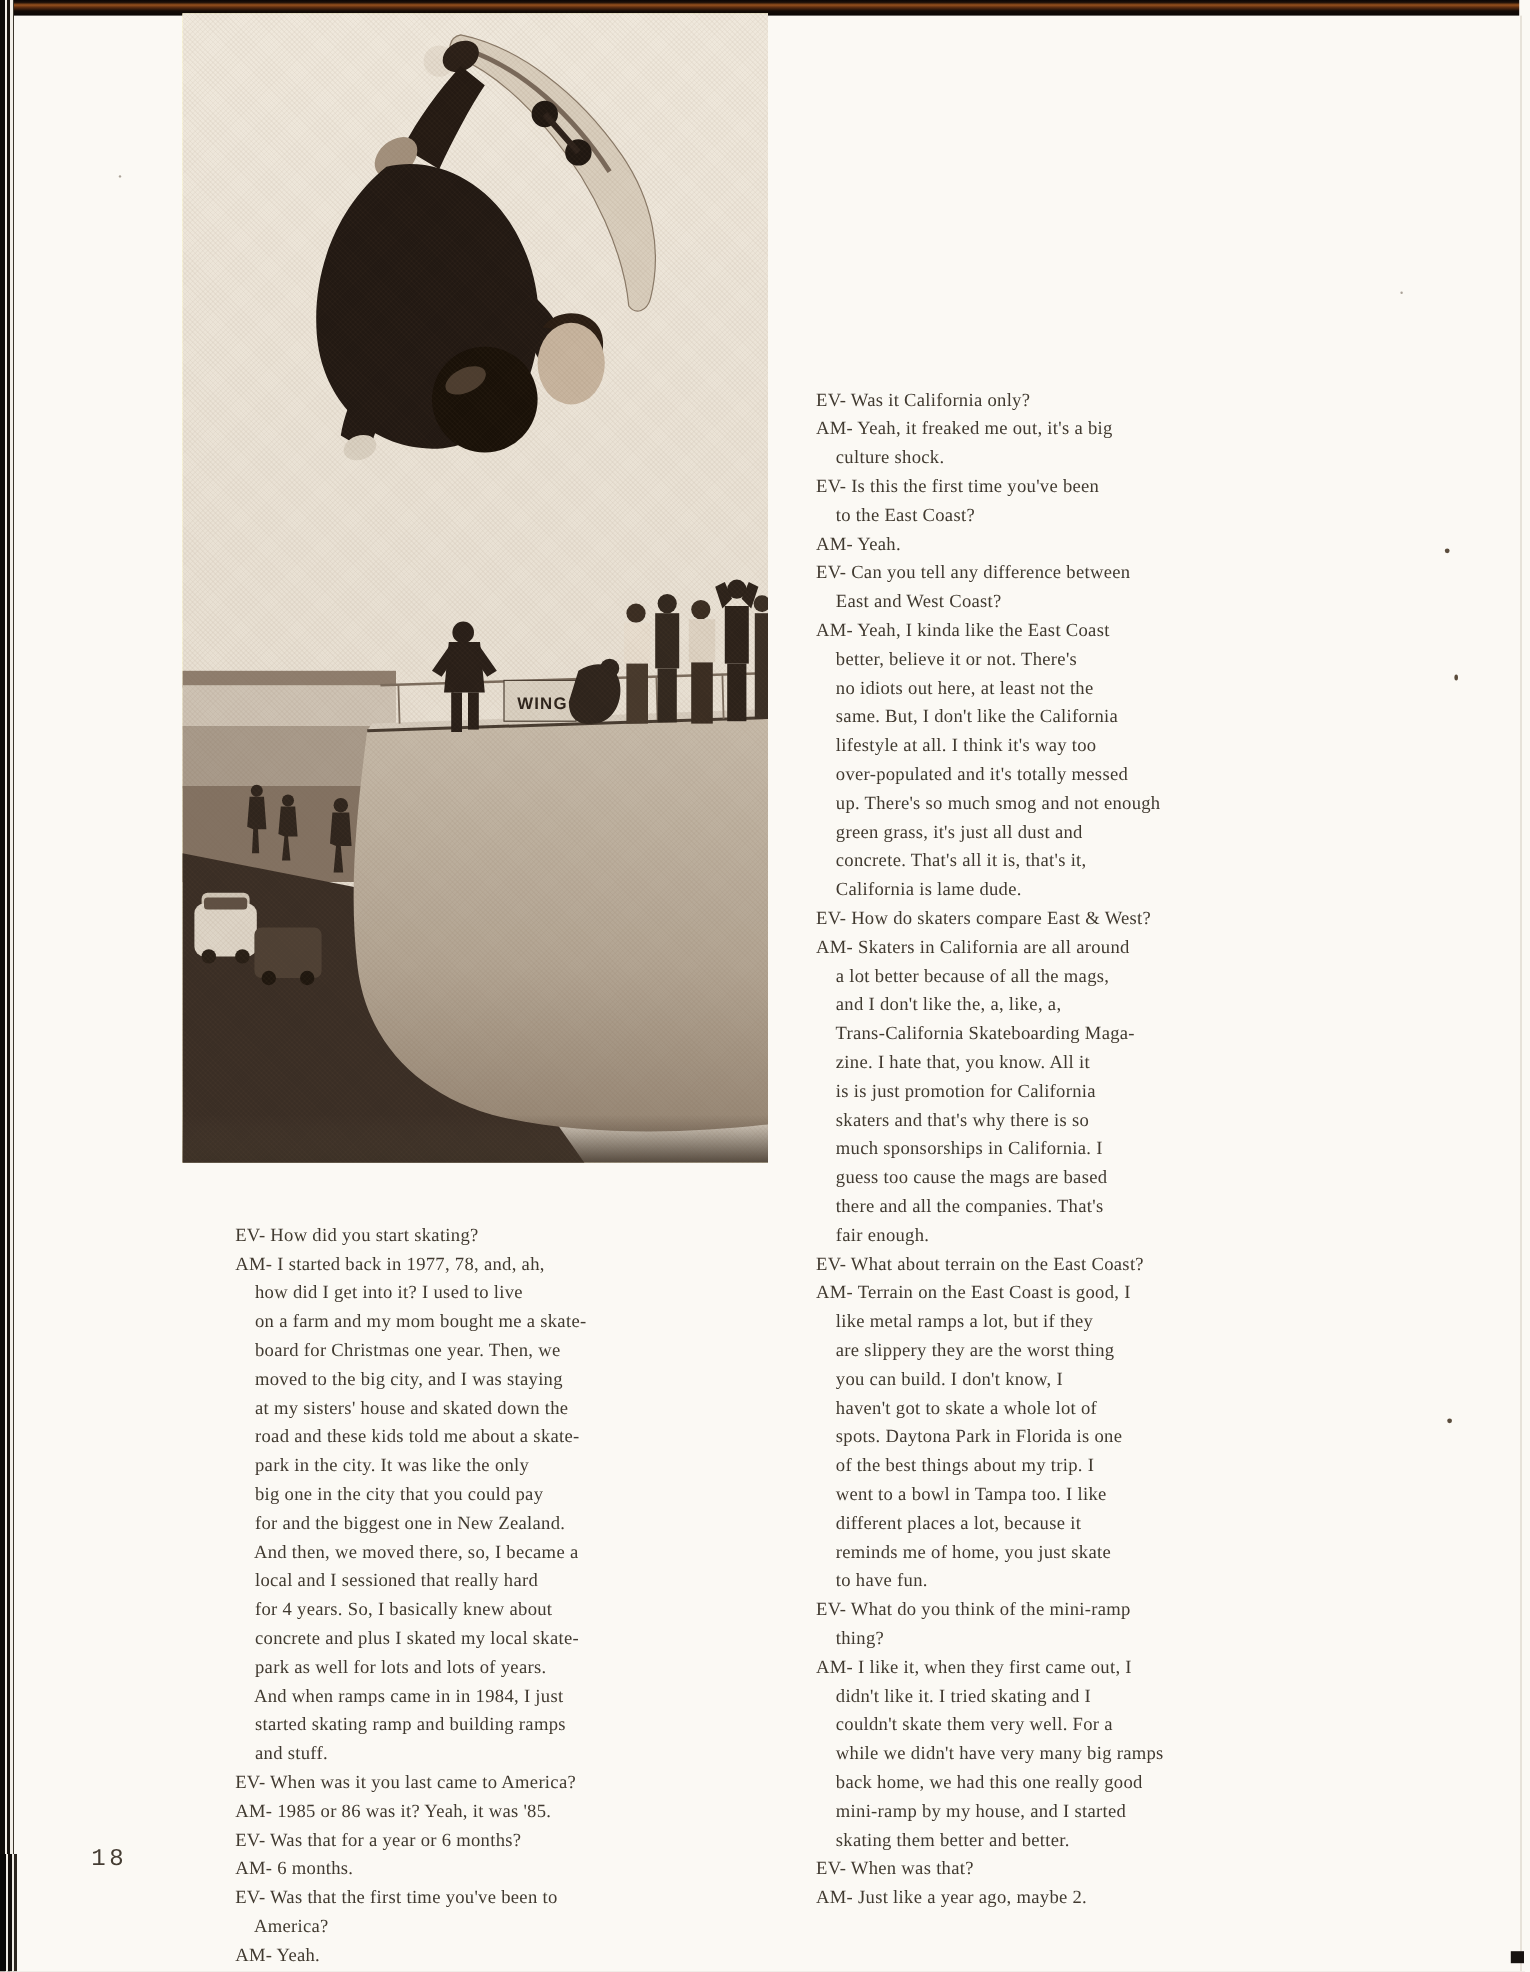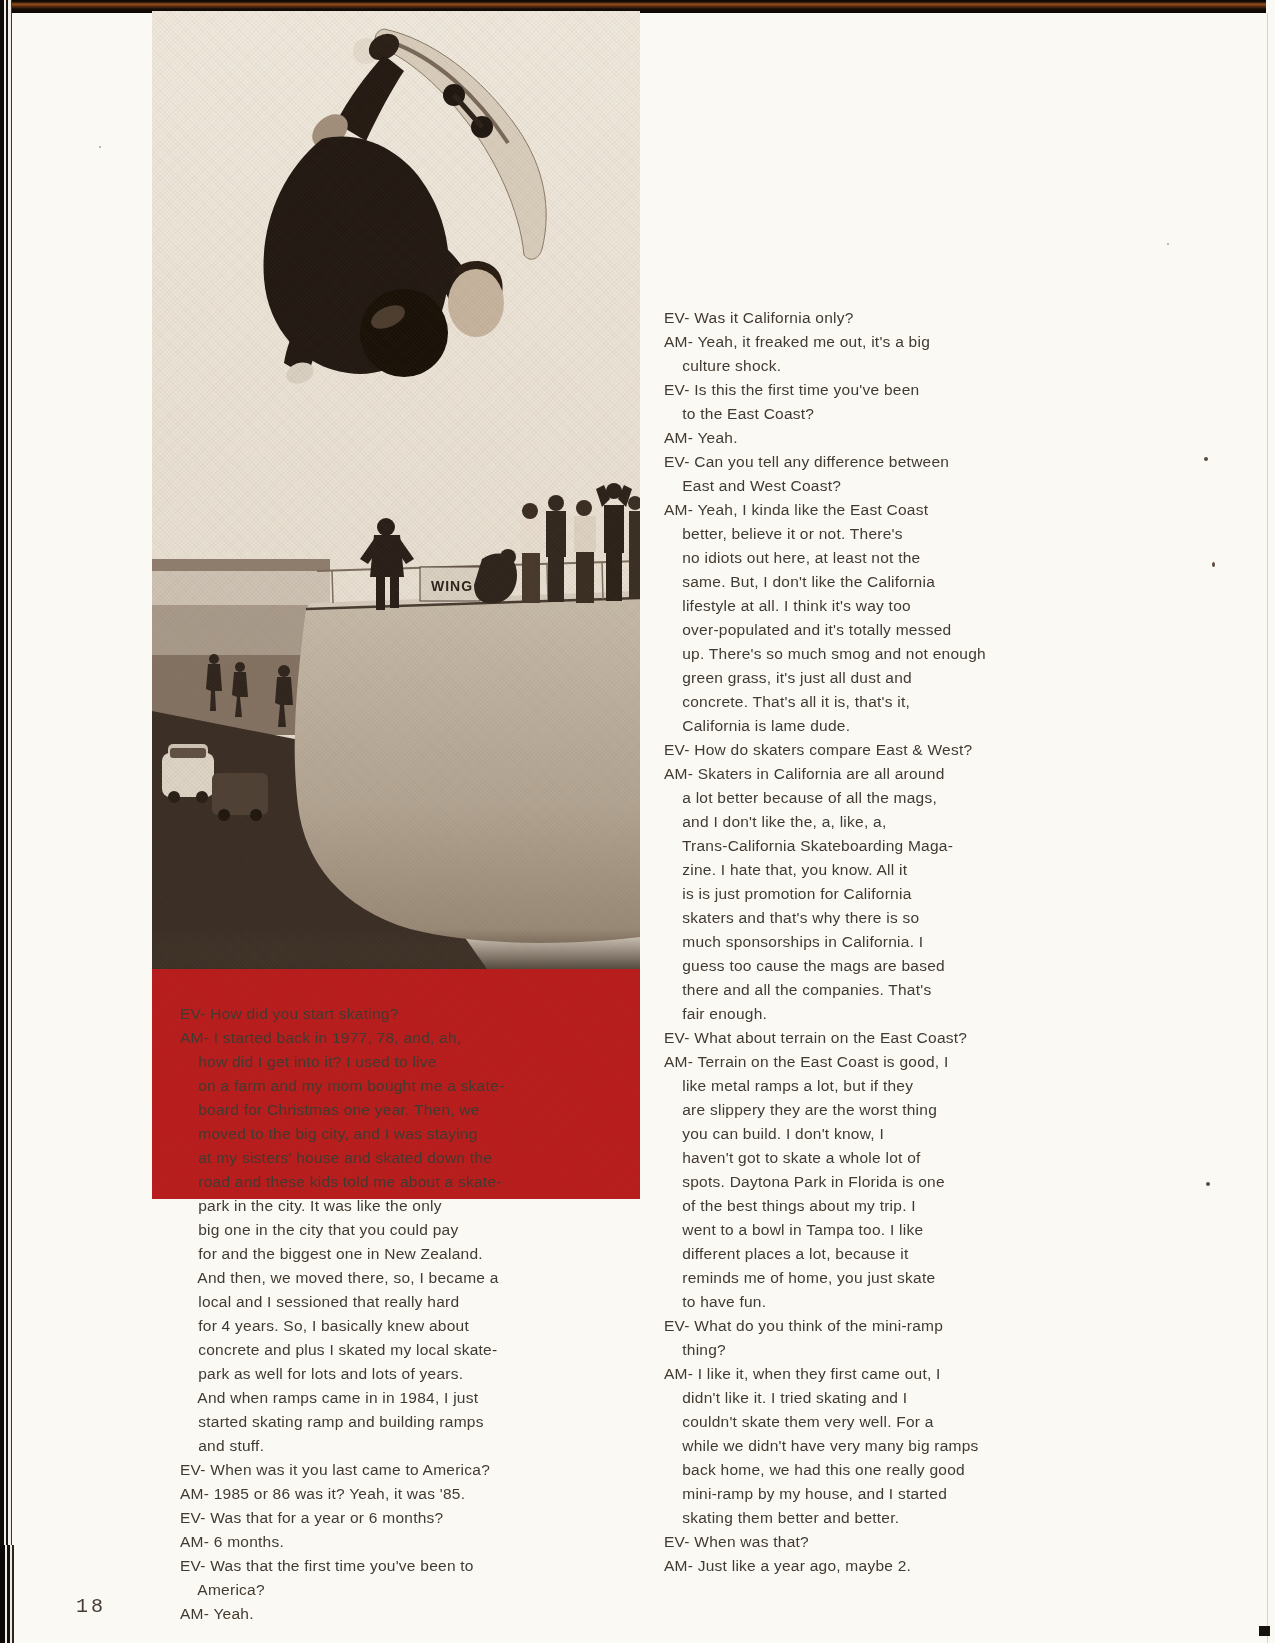--- a/index.html
+++ b/index.html
@@ -9,31 +9,31 @@
   .top-bar{position:absolute;left:0;top:0;width:1266px;height:13px;
     background:linear-gradient(to bottom,#0a0605 0%,#1c0f08 15%,#96511d 32%,#5a2c10 48%,#140c07 70%,#0b0705 100%);}
   .left-spine{position:absolute;left:0;top:0;width:14px;height:1643px;
     background:linear-gradient(to right,#0d0b08 0px,#0d0b08 4px,#f2efe8 4px,#f2efe8 6px,#191510 6px,#191510 8px,#f2efe8 8px,#f2efe8 11px,#3c362c 11px,#3c362c 12px,rgba(0,0,0,0) 12px);}
   .left-spine-b{position:absolute;left:0;top:1545px;width:17px;height:98px;
     background:linear-gradient(to right,#090806 0px,#090806 5px,#efece4 5px,#efece4 7px,#14100c 7px,#14100c 10px,#efece4 10px,#efece4 12px,#2c261f 12px,#2c261f 14px,rgba(0,0,0,0) 14px);}
   .right-edge{position:absolute;left:1267px;top:13px;width:1px;height:1630px;background:#d9d3c7;}
   .corner-mark{position:absolute;left:1259px;top:1626px;width:11px;height:10px;background:#161310;}
   .speck{position:absolute;background:#5a4c3c;border-radius:50%;}
   
-  .photo{position:absolute;left:152px;top:11px;width:488px;height:1188px;background:#b91c1c;}
+  .photo{position:absolute;left:152px;top:11px;width:488px;height:958px;background:#fef9c3;}
   .photo svg{position:absolute;left:0;top:0;}
   .photo::after{content:"";position:absolute;inset:0;pointer-events:none;opacity:.5;
     background-image:repeating-linear-gradient(45deg,rgba(124,94,70,.10) 0 1px,rgba(0,0,0,0) 1px 3px),
                      repeating-linear-gradient(-45deg,rgba(124,94,70,.08) 0 1px,rgba(0,0,0,0) 1px 3px);}
   
-  .col{position:absolute;margin:0;white-space:pre;color:#413a30;font-size:15.5px;
-       line-height:24px;letter-spacing:.25px;font-family:Liberation Sans, sans-serif;}
+  .col{position:absolute;margin:16px;white-space:pre;color:#413a30;font-size:15.5px;
+       line-height:24px;letter-spacing:.25px;font-family:Liberation Serif, serif;}
   .col-left{left:180px;top:1002px;}
   .col-right{left:664px;top:306px;}
-  .page-num{position:absolute;left:76px;top:1595px;color:#45VD;color:#453d33;font-size:20px;letter-spacing:3px;}
+  .page-num{position:absolute;left:76px;top:1538px;color:#45VD;color:#453d33;font-size:20px;letter-spacing:3px;}
 </style>
 </head>
 <body>
 
 <div class="page">
 
   <div class="top-bar"></div>
   <div class="left-spine"></div>
   <div class="left-spine-b"></div>
   <div class="right-edge"></div>

